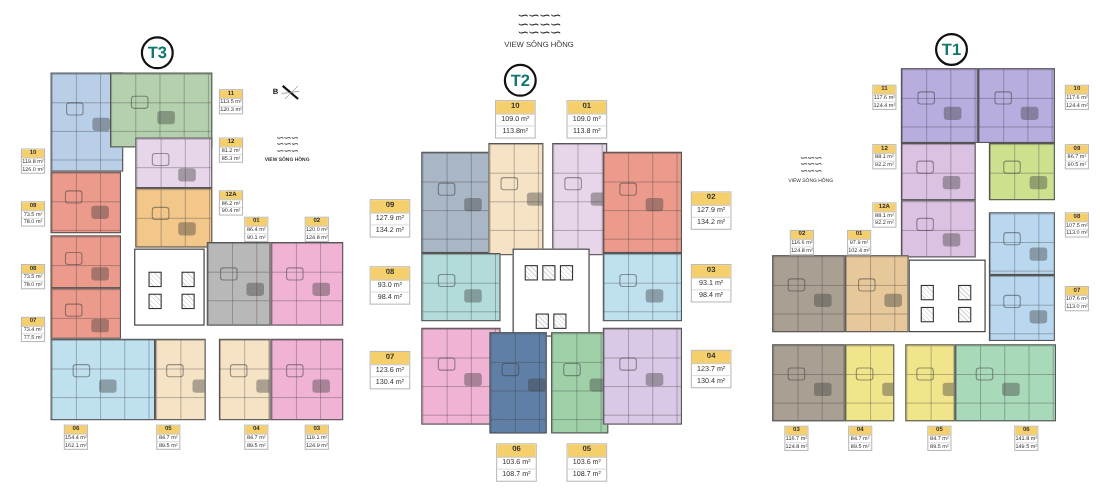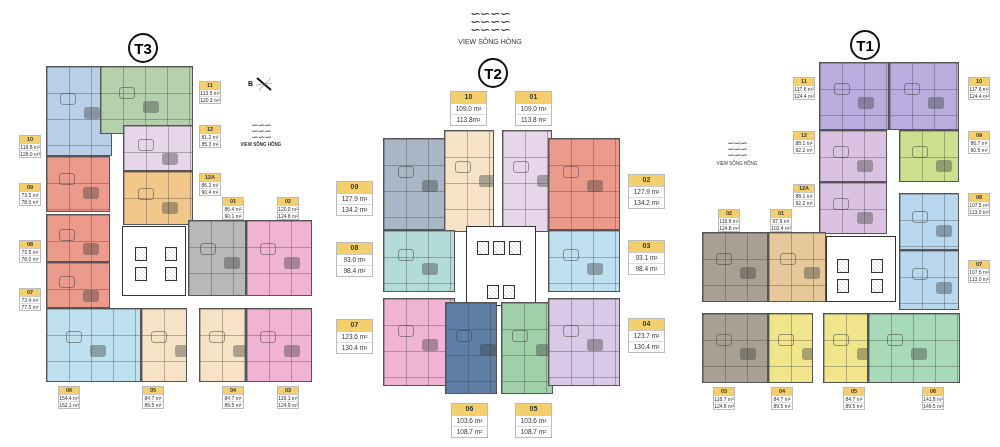--- a/index.html
+++ b/index.html
@@ -1,17 +1,17 @@
 <!DOCTYPE html>
 <html><head>
 <meta charset="utf-8">
 <style>
   * { box-sizing: border-box; margin: 0; padding: 0; }
   body { width: 1000px; height: 447px; background: #ffffff; font-family: "Liberation Sans", sans-serif; position: relative; overflow: hidden; }
-  .tower-badge { position: absolute; width: 30px; height: 30px; border: 2px solid #111; border-radius: 50%; display: flex; align-items: center; justify-content: center; font-weight: bold; font-size: 15px; color: #000000; background: #fff; }
+  .tower-badge { position: absolute; width: 30px; height: 30px; border: 2px solid #111; border-radius: 50%; display: flex; align-items: center; justify-content: center; font-weight: bold; font-size: 15px; color: #0f766e; background: #fff; }
   .unit { position: absolute; border: 1.5px solid #555; overflow: hidden; }
   .unit::before { content: ""; position: absolute; inset: 0; background-image:
       linear-gradient(rgba(60,60,60,0.35) 1px, transparent 1px),
       linear-gradient(90deg, rgba(60,60,60,0.35) 1px, transparent 1px);
       background-size: 22px 26px; }
   .unit::after { content: ""; position: absolute; left: 20%; top: 30%; width: 14px; height: 10px; border: 1px solid rgba(60,60,60,0.5); border-radius: 3px; box-shadow: 24px 14px 0 -1px transparent, 24px 14px 0 0 rgba(60,60,60,0.4); }
   .core { position: absolute; background: #fff; border: 1.5px solid #333; }
   .core .lift { position: absolute; width: 12px; height: 14px; border: 1px solid #333; background: repeating-linear-gradient(45deg, #fff 0 2px, #ddd 2px 3px); }
   .label { position: absolute; border: 1px solid #bbb; background: #fff; font-size: 5px; color: #333; text-align: center; line-height: 1.25; }
   .label .code { background: #f5cf6b; font-weight: bold; font-size: 5.5px; border-bottom: 1px solid #ccc; }
@@ -124,21 +124,21 @@
 </div>
 <div class="view" style="left:236px;top:122px;width:50px;">
   <div class="waves">∽∽∽<br>∽∽∽<br>∽∽∽</div>
   <div style="font-size:4.5px;font-weight:bold;margin-top:2px;">VIEW SÔNG HỒNG</div>
 </div>
 
 <div class="view" style="left:440px;top:10px;width:100px;">
   <div class="waves" style="font-size:13px;line-height:8px;">∽∽∽∽<br>∽∽∽∽<br>∽∽∽∽</div>
   <div style="font-size:7px;margin-top:4px;">VIEW SÔNG HỒNG</div>
 </div>
-<div class="tower-badge" style="left:478px;top:58px;width:30px;height:30px;">T2</div>
+<div class="tower-badge" style="left:458px;top:58px;width:30px;height:30px;">T2</div>
 
 <div class="unit" style="left:383px;top:138px;width:72px;height:92px;background:#a9b6c6;"></div>
 <div class="unit" style="left:444px;top:130px;width:50px;height:102px;background:#f6e3c6;"></div>
 <div class="unit" style="left:502px;top:130px;width:50px;height:102px;background:#e7d6ea;"></div>
 <div class="unit" style="left:548px;top:138px;width:72px;height:92px;background:#ec9a8b;"></div>
 <div class="unit" style="left:383px;top:230px;width:72px;height:62px;background:#b3dbd9;"></div>
 <div class="core" style="left:466px;top:226px;width:70px;height:80px;">
   <div class="lift" style="left:10px;top:14px;"></div>
   <div class="lift" style="left:26px;top:14px;"></div>
   <div class="lift" style="left:42px;top:14px;"></div>

